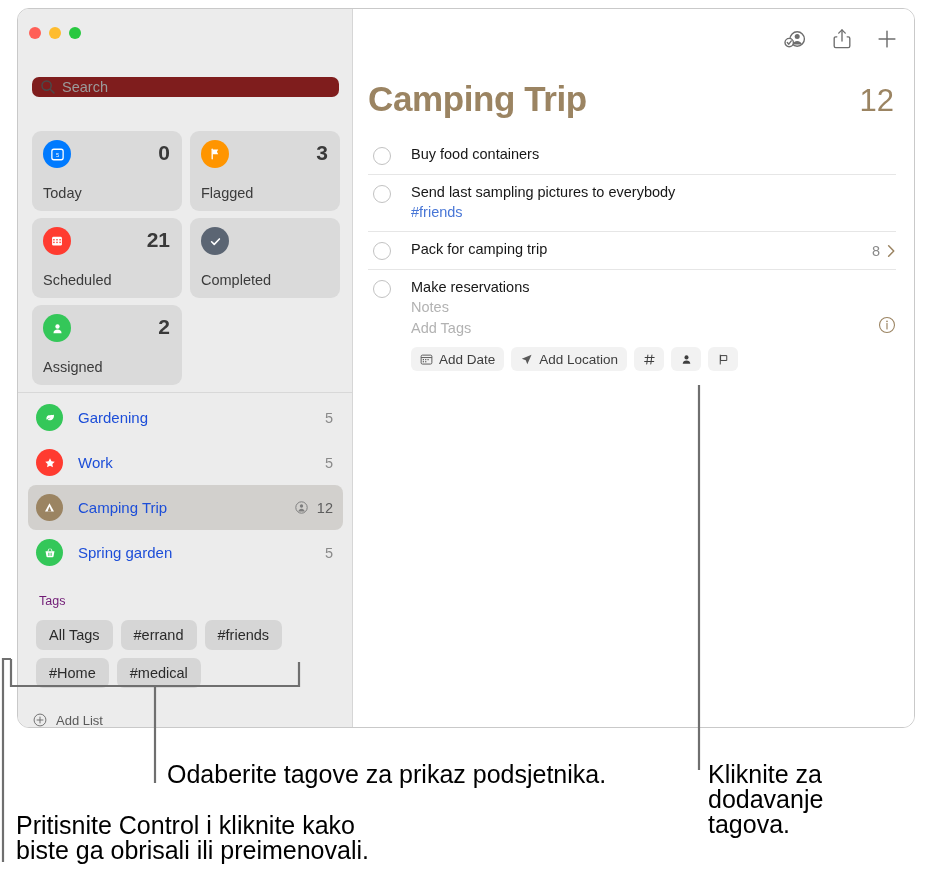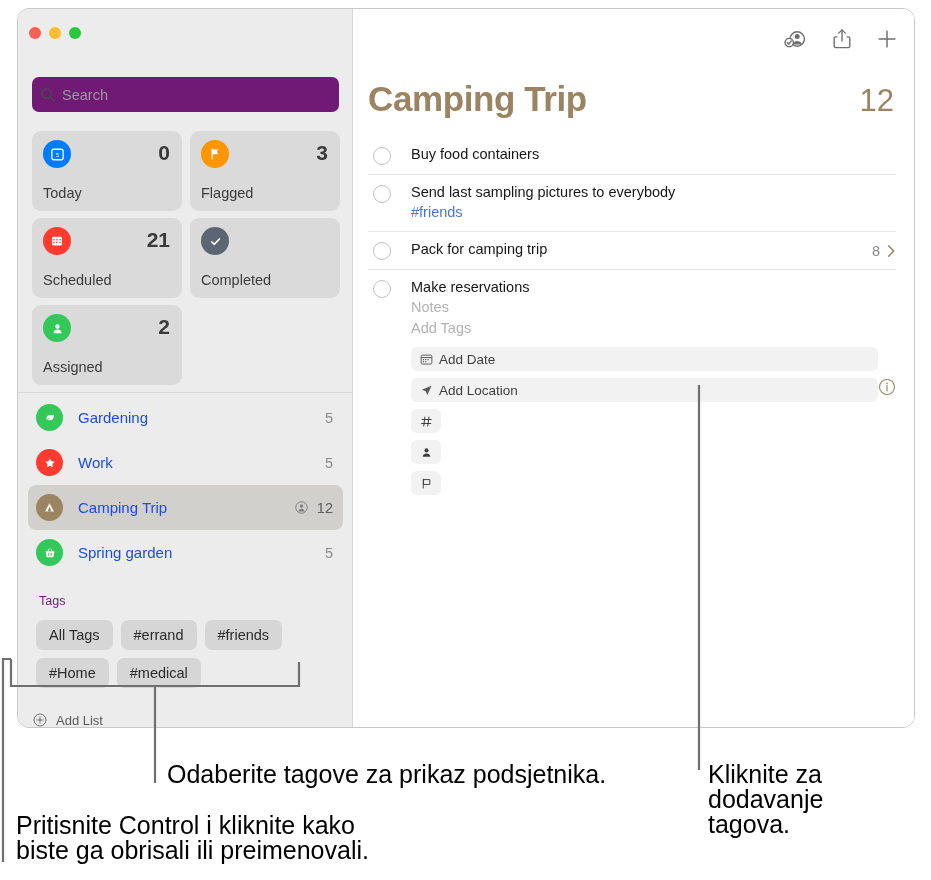--- a/index.html
+++ b/index.html
@@ -29,22 +29,22 @@
     box-sizing:border-box;
     border-right:1px solid #d6d6d6;
   }
   #traffic{position:absolute;left:11px;top:18px;display:flex;gap:8px;}
   .dot{width:12px;height:12px;border-radius:50%;}
   .dot.red{background:#ff5f57;}
   .dot.yellow{background:#febc2e;}
   .dot.green{background:#28c840;}
 
   #search{
-    position:absolute;left:14px;top:68px;width:307px;height:35px;
-    background:#701a75;border-radius:7px;display:flex;align-items:center;
+    position:absolute;left:14px;top:68px;width:307px;height:20px;
+    background:#7f1d1d;border-radius:7px;display:flex;align-items:center;
     box-sizing:border-box;padding:10px 8px;
   }
   #search .mag{width:16px;height:16px;margin-right:6px;display:block;}
   #search .ph{color:#9b9b9b;font-size:14.5px;}
 
   
   #smart{
     position:absolute;left:14px;top:122px;width:308px;
     display:grid;grid-template-columns:1fr 1fr;gap:7px 8px;
   }
@@ -104,21 +104,21 @@
     flex:0 0 18px;margin:2px 20px 0 5px;box-sizing:border-box;background:#fff;
   }
   .rem .body{flex:1;min-width:0;}
   .rem .ttl{font-size:14.5px;color:#171717;line-height:19px;}
   .rem .ttl.bold{font-weight:normal;}
   .rem .tag{font-size:14.5px;color:#4876d6;line-height:20px;}
   .rem .ph{font-size:14.5px;color:#b2b2b2;line-height:21px;}
   .rem .right{display:flex;align-items:center;gap:7px;padding-top:1px;}
   .rem .sub{font-size:14.5px;color:#8a8a8a;}
 
-  #quickbtns{display:flex;gap:7px;margin-top:8px;flex-direction:column;}
+  #quickbtns{display:flex;gap:7px;margin-top:8px;}
   .qb{
     background:#f2f2f2;border-radius:6px;height:24px;display:flex;align-items:center;
     gap:6px;padding:0 9px;font-size:13.5px;color:#3e3e3e;box-sizing:border-box;
   }
   .qb.sq{padding:0;width:30px;justify-content:center;}
 
   
   #callouts{position:absolute;left:0;top:0;width:931px;height:880px;pointer-events:none;}
   .cotext{position:absolute;font-size:25px;color:#000;line-height:25px;
     font-family:"Liberation Sans","DejaVu Sans",sans-serif;}

